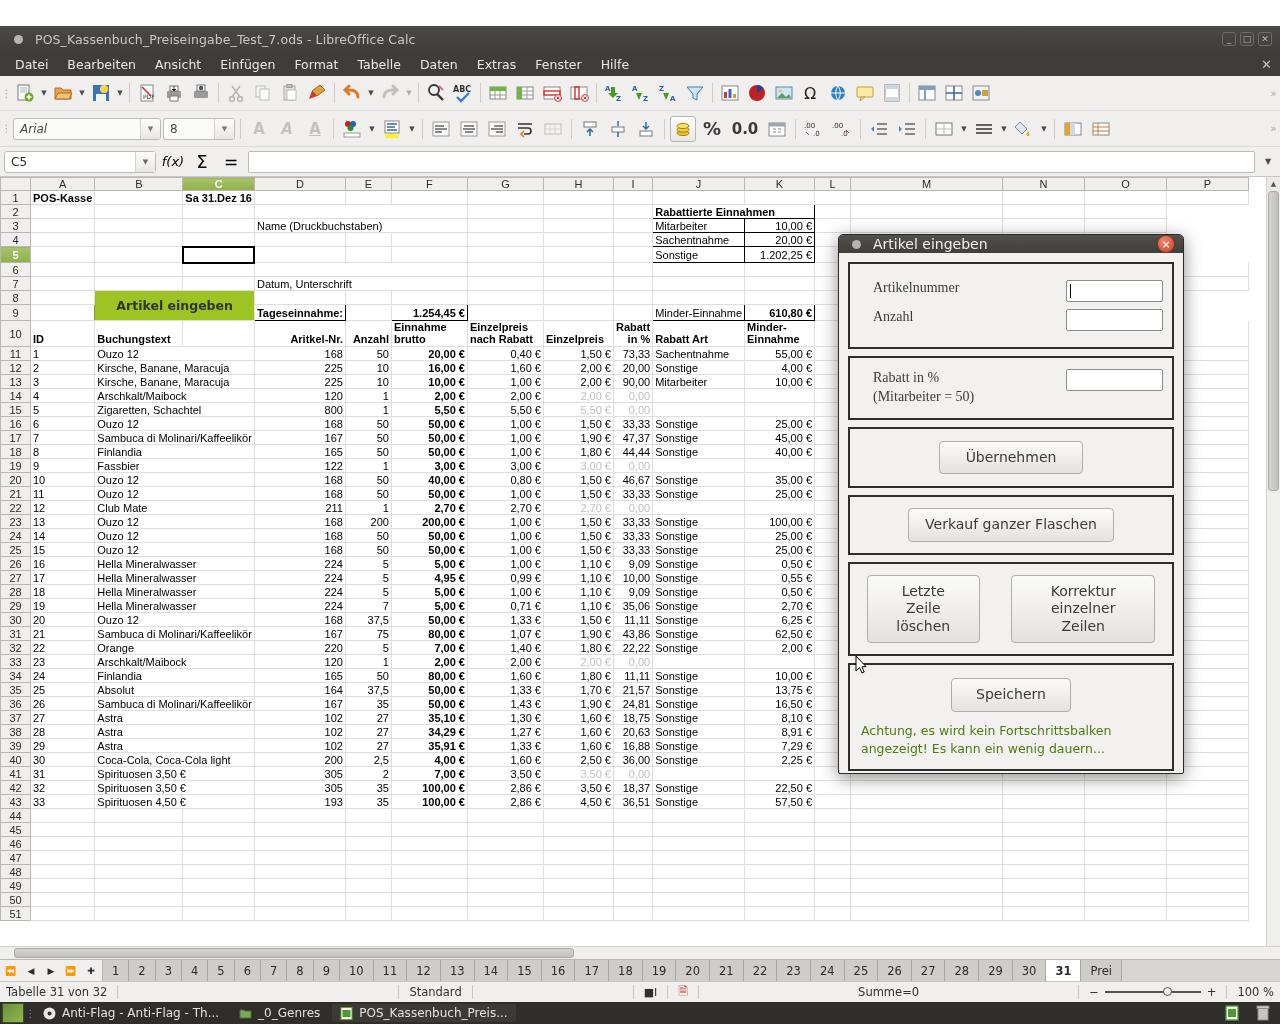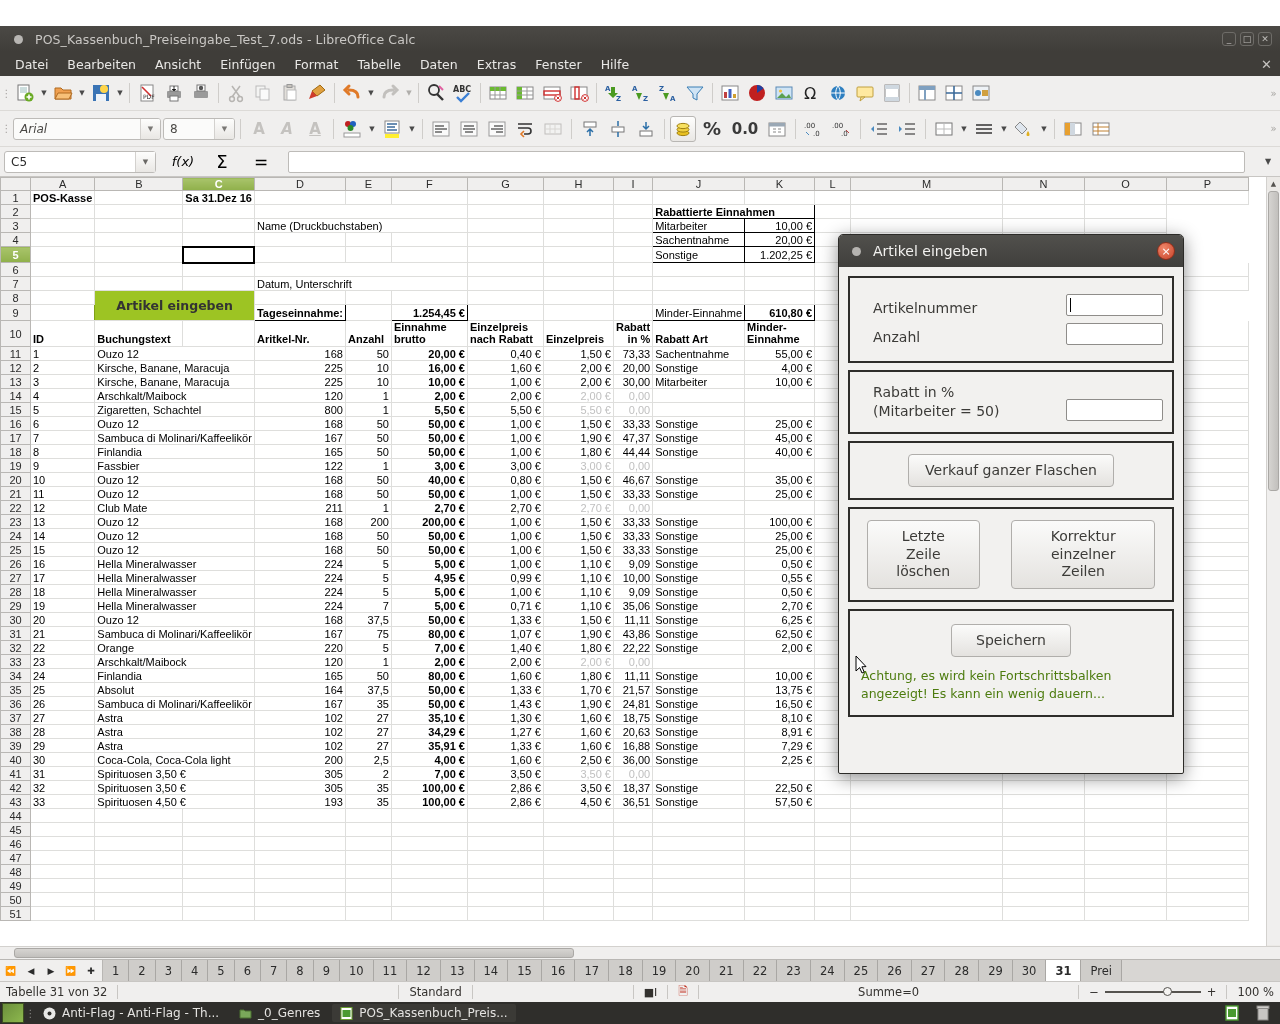--- a/index.html
+++ b/index.html
@@ -104,21 +104,21 @@
     border-left: 1px solid #d3d1ce; border-radius: 0 2px 2px 0;
   }
   .combo.font { width: 148px; font-style: italic; }
   .combo.size { width: 72px; }
 
   .txtbtn { font-size: 15px; color: #3a3a3a; font-weight: bold; }
 
   
   .formulabar {
     height: 30px; background: #f0efee; display: flex; align-items: center;
-    padding: 0 4px; gap: 15px; border-bottom: 1px solid #c8c6c3;
+    padding: 0 4px; gap: 5px; border-bottom: 1px solid #c8c6c3;
   }
   .namebox {
     width: 152px; height: 22px; background: #ffffff; border: 1px solid #bdbbb8;
     border-radius: 3px; display: flex; align-items: center; padding-left: 6px;
     font-size: 12px; color: #2a2a2a;
   }
   .namebox .cb-arrow { margin-left:auto; width:20px; height:20px;
     display:flex; align-items:center; justify-content:center; font-size:7px;
     color:#6a6865; background: linear-gradient(180deg,#fdfdfc,#e9e7e4);
     border-left:1px solid #d3d1ce; }
@@ -136,21 +136,21 @@
     font-family: "Liberation Sans", sans-serif; color: #000; }
   .colhead, .rowhead {
     background: #f0efee; border: 1px solid #b9b7b4;
     color: #2b2b2b; font-size: 11px; text-align: center; font-weight: normal;
   }
   .colhead.sel { background: linear-gradient(180deg,#a9c46b,#8fb04a); color:#fff; font-weight:bold; }
   .rowhead.sel { background: linear-gradient(180deg,#a9c46b,#8fb04a); color:#fff; font-weight:bold; }
   td.cell { border-right: 1px solid #dededc; border-bottom: 1px solid #dededc;
     padding: 0 2px; overflow: hidden; white-space: nowrap; height: 14px; }
   .num { text-align: right; }
-  .ctr { text-align: left; margin-top: 11px; }
+  .ctr { text-align: right; margin-top: 11px; }
   .bold { font-weight: bold; }
   .gray { color: #c0c0c0; }
   .botline { border-bottom: 2px solid #000; }
   .boxed { border: 1px solid #000 !important; }
   .btn-green {
     background: #9dc423; border: 1px solid #7fa018; color: #333;
     font-weight: bold; font-size: 12.5px; text-align: center;
     font-family: "DejaVu Sans", sans-serif;
   }
   .suche-cell { background: #ffc800; font-weight: bold; text-align: center;
@@ -231,21 +231,21 @@
     margin: 0 12px 0 5px; }
   .dlg-close {
     margin-left: auto; width: 18px; height: 18px; border-radius: 50%;
     background: radial-gradient(circle at 35% 32%, #f0876a, #c7432a);
     border: 1px solid #8d2f1c; color: #fff; font-size: 11px;
     display: flex; align-items: center; justify-content: center;
   }
   .dlg-body { flex: 1; padding: 9px 9px 10px 9px; display: flex;
     flex-direction: column; gap: 7px; }
   .frame { border: 2px solid #2e2d2a; background: #f2f1ef; padding: 9px; }
-  .fld-row { display: flex; align-items: flex-end; margin: 7px 0; }
+  .fld-row { display: flex; align-items: flex-start; margin: 7px 0; font-family: Liberation Serif, serif; }
   .fld-label { font-size: 14px; color: #3c3b38; flex: 1; padding-left: 14px; }
   .fld-input { width: 97px; height: 22px; background: #fff;
     border: 1px solid #8f8d8a; border-radius: 2px; position: relative; }
   .fld-input .caret { position: absolute; left: 3px; top: 3px; width: 1px;
     bottom: 3px; background: #000; }
   .dlg-btn {
     background: linear-gradient(180deg,#fbfbfa,#e4e2df);
     border: 1px solid #b0aeab; border-radius: 4px;
     font-size: 14px; color: #3c3b38; padding: 7px 16px;
     font-family: "DejaVu Sans", sans-serif; text-align: center; line-height: 1.25;
@@ -965,21 +965,21 @@
             </tr>
             <tr style="height: 14px;">
               <td class="rowhead">13</td>
               <td class="cell">3</td>
               <td class="cell" colspan="2" style="overflow: visible;">Kirsche, Banane, Maracuja</td>
               <td class="cell num">225</td>
               <td class="cell num">10</td>
               <td class="cell num bold">10,00 €</td>
               <td class="cell num">1,00 €</td>
               <td class="cell num">2,00 €</td>
-              <td class="cell num">30,00</td>
+              <td class="cell num">90,00</td>
               <td class="cell">Mitarbeiter</td>
               <td class="cell num">10,00 €</td>
               <td class="cell"></td>
               <td class="cell"></td>
               <td class="cell"></td>
               <td class="cell"></td>
               <td class="cell"></td>
             </tr>
             <tr style="height: 14px;">
               <td class="rowhead">14</td>
@@ -1783,20 +1783,23 @@
       <div class="frame">
         <div class="fld-row" style="margin:2px 0">
           <span class="fld-label" style="line-height:1.35">
             <span style="display:block">Rabatt in %</span>
             <span style="display:block">(Mitarbeiter = 50)</span>
           </span>
           <span class="fld-input"></span>
         </div>
       </div>
 
+      <div class="frame center" style="padding:12px 9px">
+        <button class="dlg-btn" style="padding:7px 26px">Übernehmen</button>
+      </div>
 
       <div class="frame center" style="padding:11px 9px">
         <button class="dlg-btn">Verkauf ganzer Flaschen</button>
       </div>
 
       <div class="frame" style="padding:11px 6px">
         <div style="display:flex;justify-content:space-around;gap:10px">
           <button class="dlg-btn" style="width:113px">Letzte Zeile löschen</button>
           <button class="dlg-btn" style="width:144px">Korrektur einzelner Zeilen</button>
         </div>

